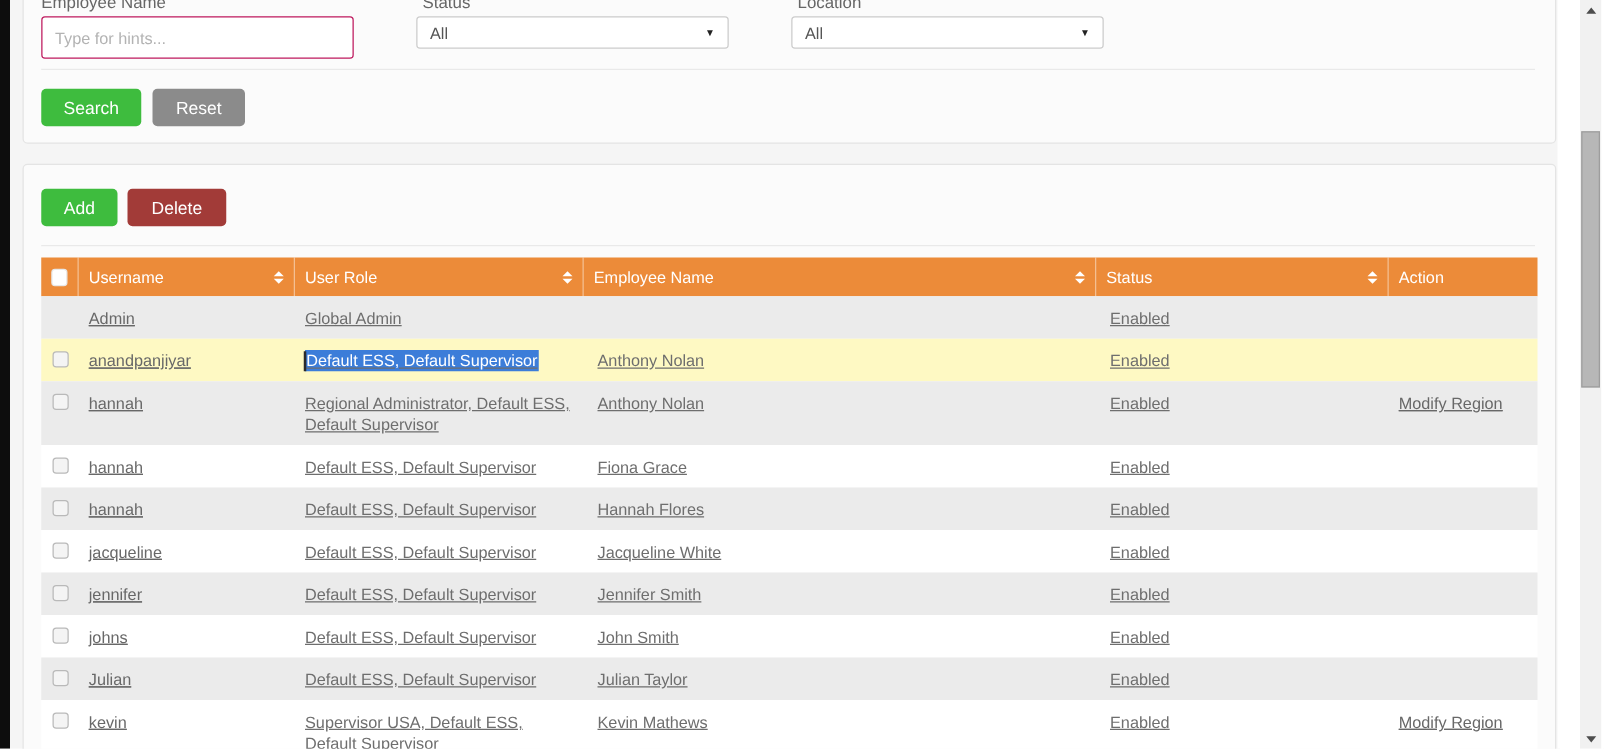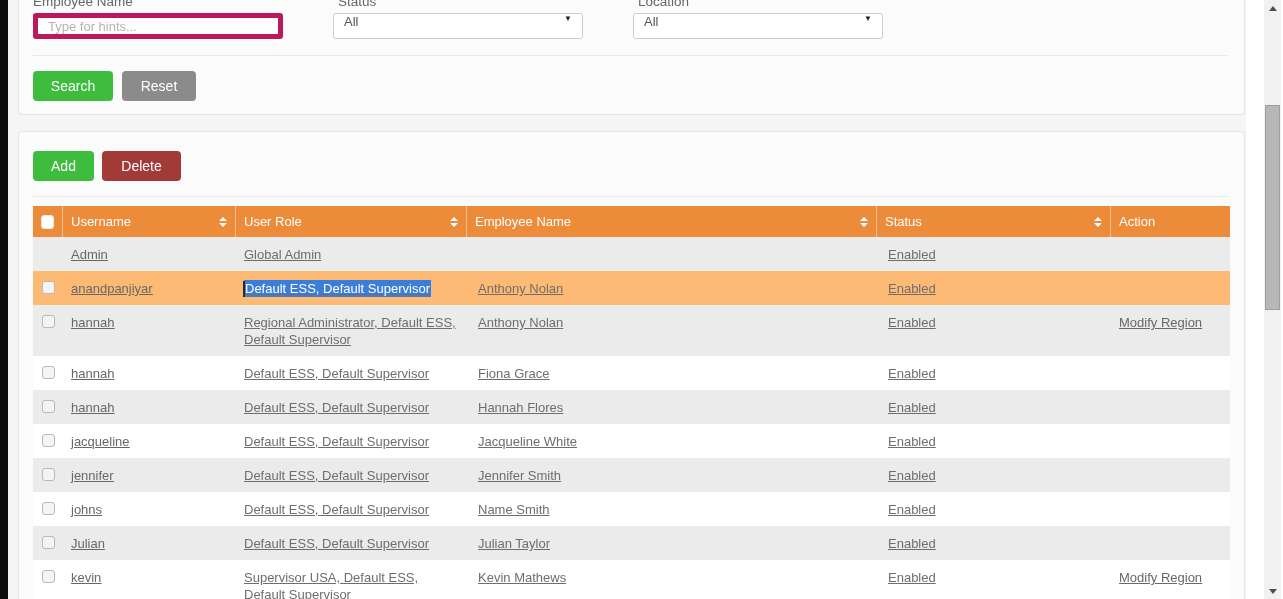--- a/index.html
+++ b/index.html
@@ -15,29 +15,29 @@
   .panel {
     position:absolute; left:18px; width:1227px;
     background:#fbfbfb; border:1px solid #e4e4e4; border-radius:4px;
   }
   #panel-filters { top:-45px; height:160px; }
   #panel-table   { top:131px; height:520px; }
 
   .field-label { position:absolute; top:-6px; font-size:13.5px; color:#666; }
   .text-input {
     position:absolute; top:13px; width:250px; height:26px;
-    background:#fff; border:5px solid #be185d; border-radius:3px;
-    font-size:13px; padding:0 10px; color:#555;
+    background:#fff; border:1px solid #be185d; border-radius:3px;
+    font-size:13px; padding:16px 10px; color:#555;
     font-family:"Liberation Sans", sans-serif;
   }
   .text-input::placeholder { color:#b3b3b3; }
   .select-box {
     position:absolute; top:13px; width:250px; height:26px;
     background:#fff; border:1px solid #ccc; border-radius:3px;
-    font-size:13px; color:#555; display:flex; 
+    font-size:13px; color:#555; display:flex; align-items:center;
     padding:0 10px; cursor:pointer;
   }
   .select-arrow { margin-left:auto; font-size:8px; color:#222; }
 
   .hr { position:absolute; left:33px; width:1195px; height:1px; background:#e9e9e9; }
 
   .btn {
     position:absolute; height:30px; border:none; border-radius:4px;
     color:#fff; font-size:14px; font-family:"Liberation Sans", sans-serif;
     cursor:pointer; padding:0 14px;text-align:center;
@@ -64,21 +64,21 @@
   .sort-icon .dn { border-top:4px solid #fff; }
 
   .hdr-checkbox { width:14px; height:14px; background:#fff; border-radius:3px; border:1px solid #e8e8e8; cursor:pointer; }
 
   .t-row { display:flex; }
   .t-row .cell { padding:9px 8px 8px 8px; line-height:17px;text-decoration:underline; }
   .t-row .c-check { padding-top:10px; display:flex; justify-content:center; align-items:flex-start; }
   .t-row .c-emp, .t-row .c-status { padding-left:11px; }
   .bg-a { background:#ebebeb; }
   .bg-b { background:#ffffff; }
-  .bg-sel { background:#fdba74; }
+  .bg-sel { background:#fef9c3; }
 
   .row-checkbox {
     width:13px; height:13px; background:#f4f4f4;
     border:1px solid #b9b9b9; border-radius:3px; cursor:pointer;
   }
   .u-link { text-decoration:underline; color:#686868; cursor:pointer; }
   .action-link { text-decoration:underline; color:#686868; cursor:pointer; }
 
   .sel-wrap { position:relative; display:inline; }
   .sel-text { background:#3c7dd9; color:#fff; padding:1px 1px; }
@@ -244,21 +244,21 @@
     <div class="cell c-status">Enabled</div>
     <div class="cell c-action"></div>
   </div>
 
   <div class="t-row bg-b">
     <div class="cell c-check">
         <span class="row-checkbox"></span>
       </div>
     <div class="cell c-user"><span class="u-link">johns</span></div>
     <div class="cell c-role">Default ESS, Default Supervisor</div>
-    <div class="cell c-emp">Name Smith</div>
+    <div class="cell c-emp">John Smith</div>
     <div class="cell c-status">Enabled</div>
     <div class="cell c-action"></div>
   </div>
 
   <div class="t-row bg-a">
     <div class="cell c-check">
         <span class="row-checkbox"></span>
       </div>
     <div class="cell c-user"><span class="u-link">Julian</span></div>
     <div class="cell c-role">Default ESS, Default Supervisor</div>

